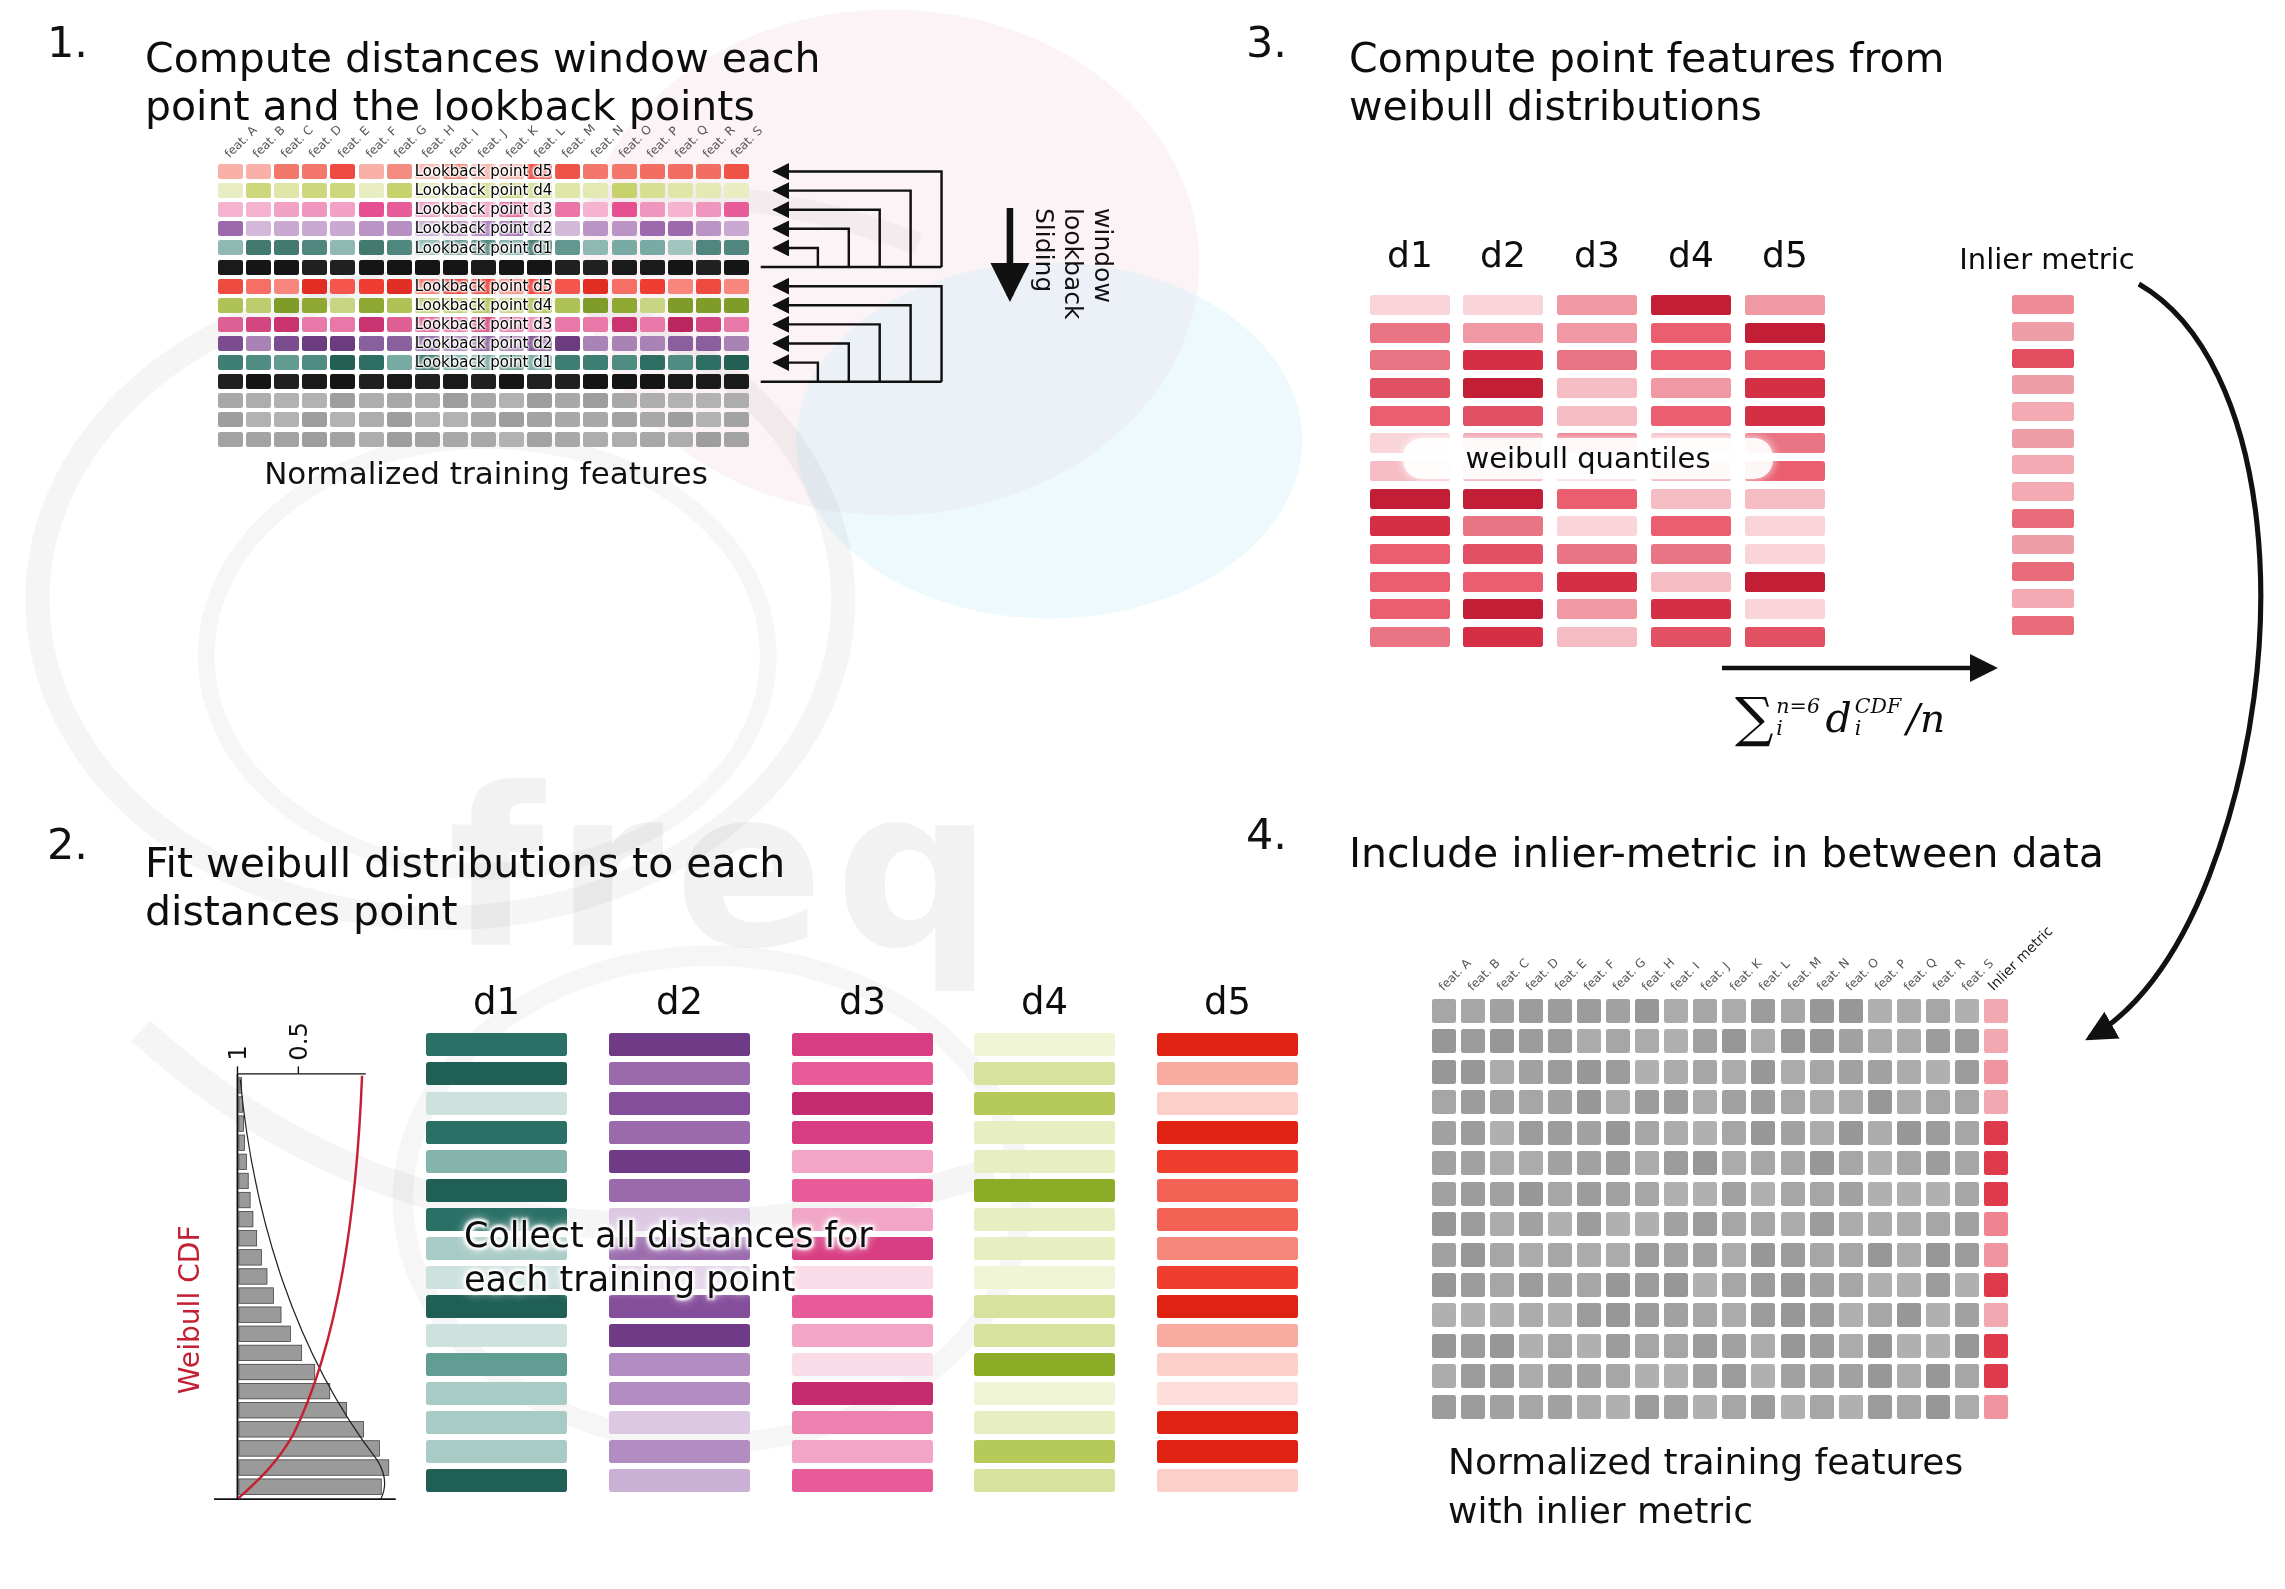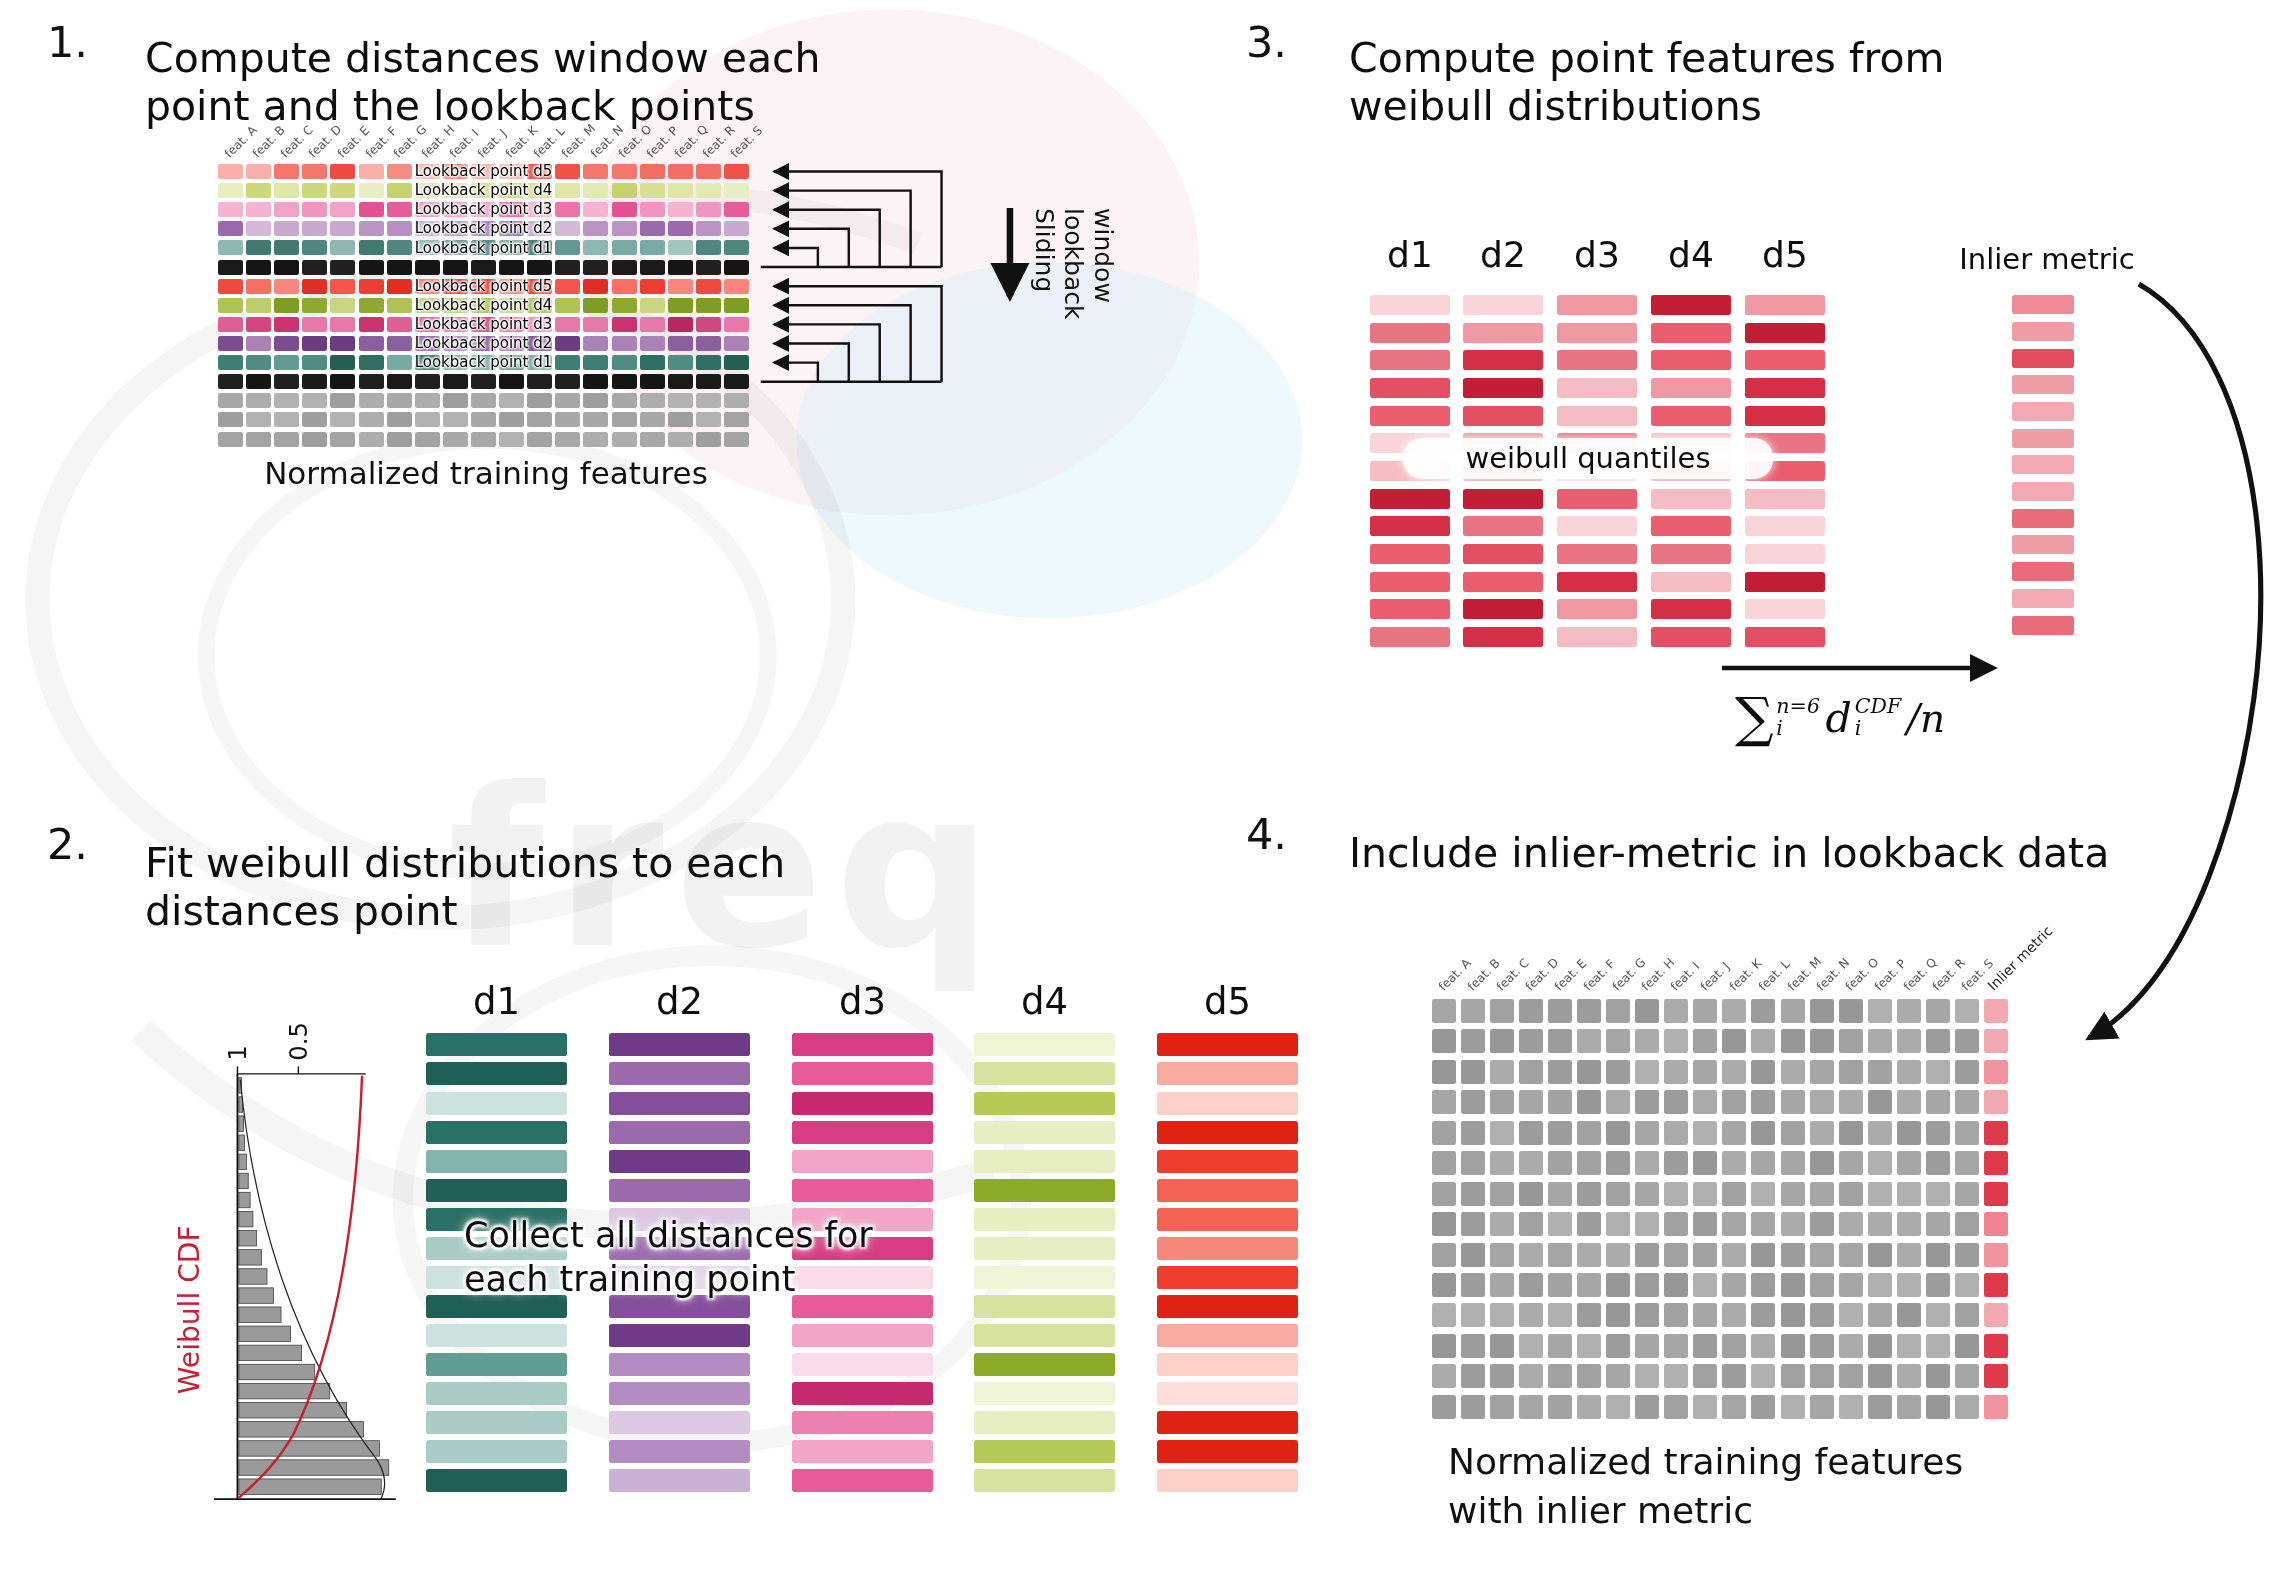--- a/index.html
+++ b/index.html
@@ -612,21 +612,21 @@
         <div class="bar" style="left: 1157px; top: 1353px; width: 141px; height: 22.5px; background: rgb(252, 207, 201);"></div>
         <div class="bar" style="left: 1157px; top: 1382px; width: 141px; height: 22.5px; background: rgb(253, 222, 218);"></div>
         <div class="bar" style="left: 1157px; top: 1411px; width: 141px; height: 22.5px; background: rgb(224, 34, 19);"></div>
         <div class="bar" style="left: 1157px; top: 1440px; width: 141px; height: 22.5px; background: rgb(224, 34, 19);"></div>
         <div class="bar" style="left: 1157px; top: 1469px; width: 141px; height: 22.5px; background: rgb(252, 207, 201);"></div>
       </div>
     <div class="overlay-halo abs pre" style="left:464px;top:1214px;width:675px;">Collect all distances for
 each training point</div>
 
     <div class="num abs" style="left:1246px;top:813px;">4.</div>
-    <div class="title abs" style="left:1349px;top:829px;width:778px;">Include inlier-metric in lookback data</div>
+    <div class="title abs" style="left:1349px;top:829px;width:778px;">Include inlier-metric in between data</div>
     <div class="abs" id="p4-feats" style="left:1432px;top:995px;height:0;">
         <span class="feat" style="left: 13px;">feat. A</span>
         <span class="feat" style="left: 42px;">feat. B</span>
         <span class="feat" style="left: 71px;">feat. C</span>
         <span class="feat" style="left: 100px;">feat. D</span>
         <span class="feat" style="left: 129px;">feat. E</span>
         <span class="feat" style="left: 158px;">feat. F</span>
         <span class="feat" style="left: 187px;">feat. G</span>
         <span class="feat" style="left: 216px;">feat. H</span>
         <span class="feat" style="left: 245px;">feat. I</span>

